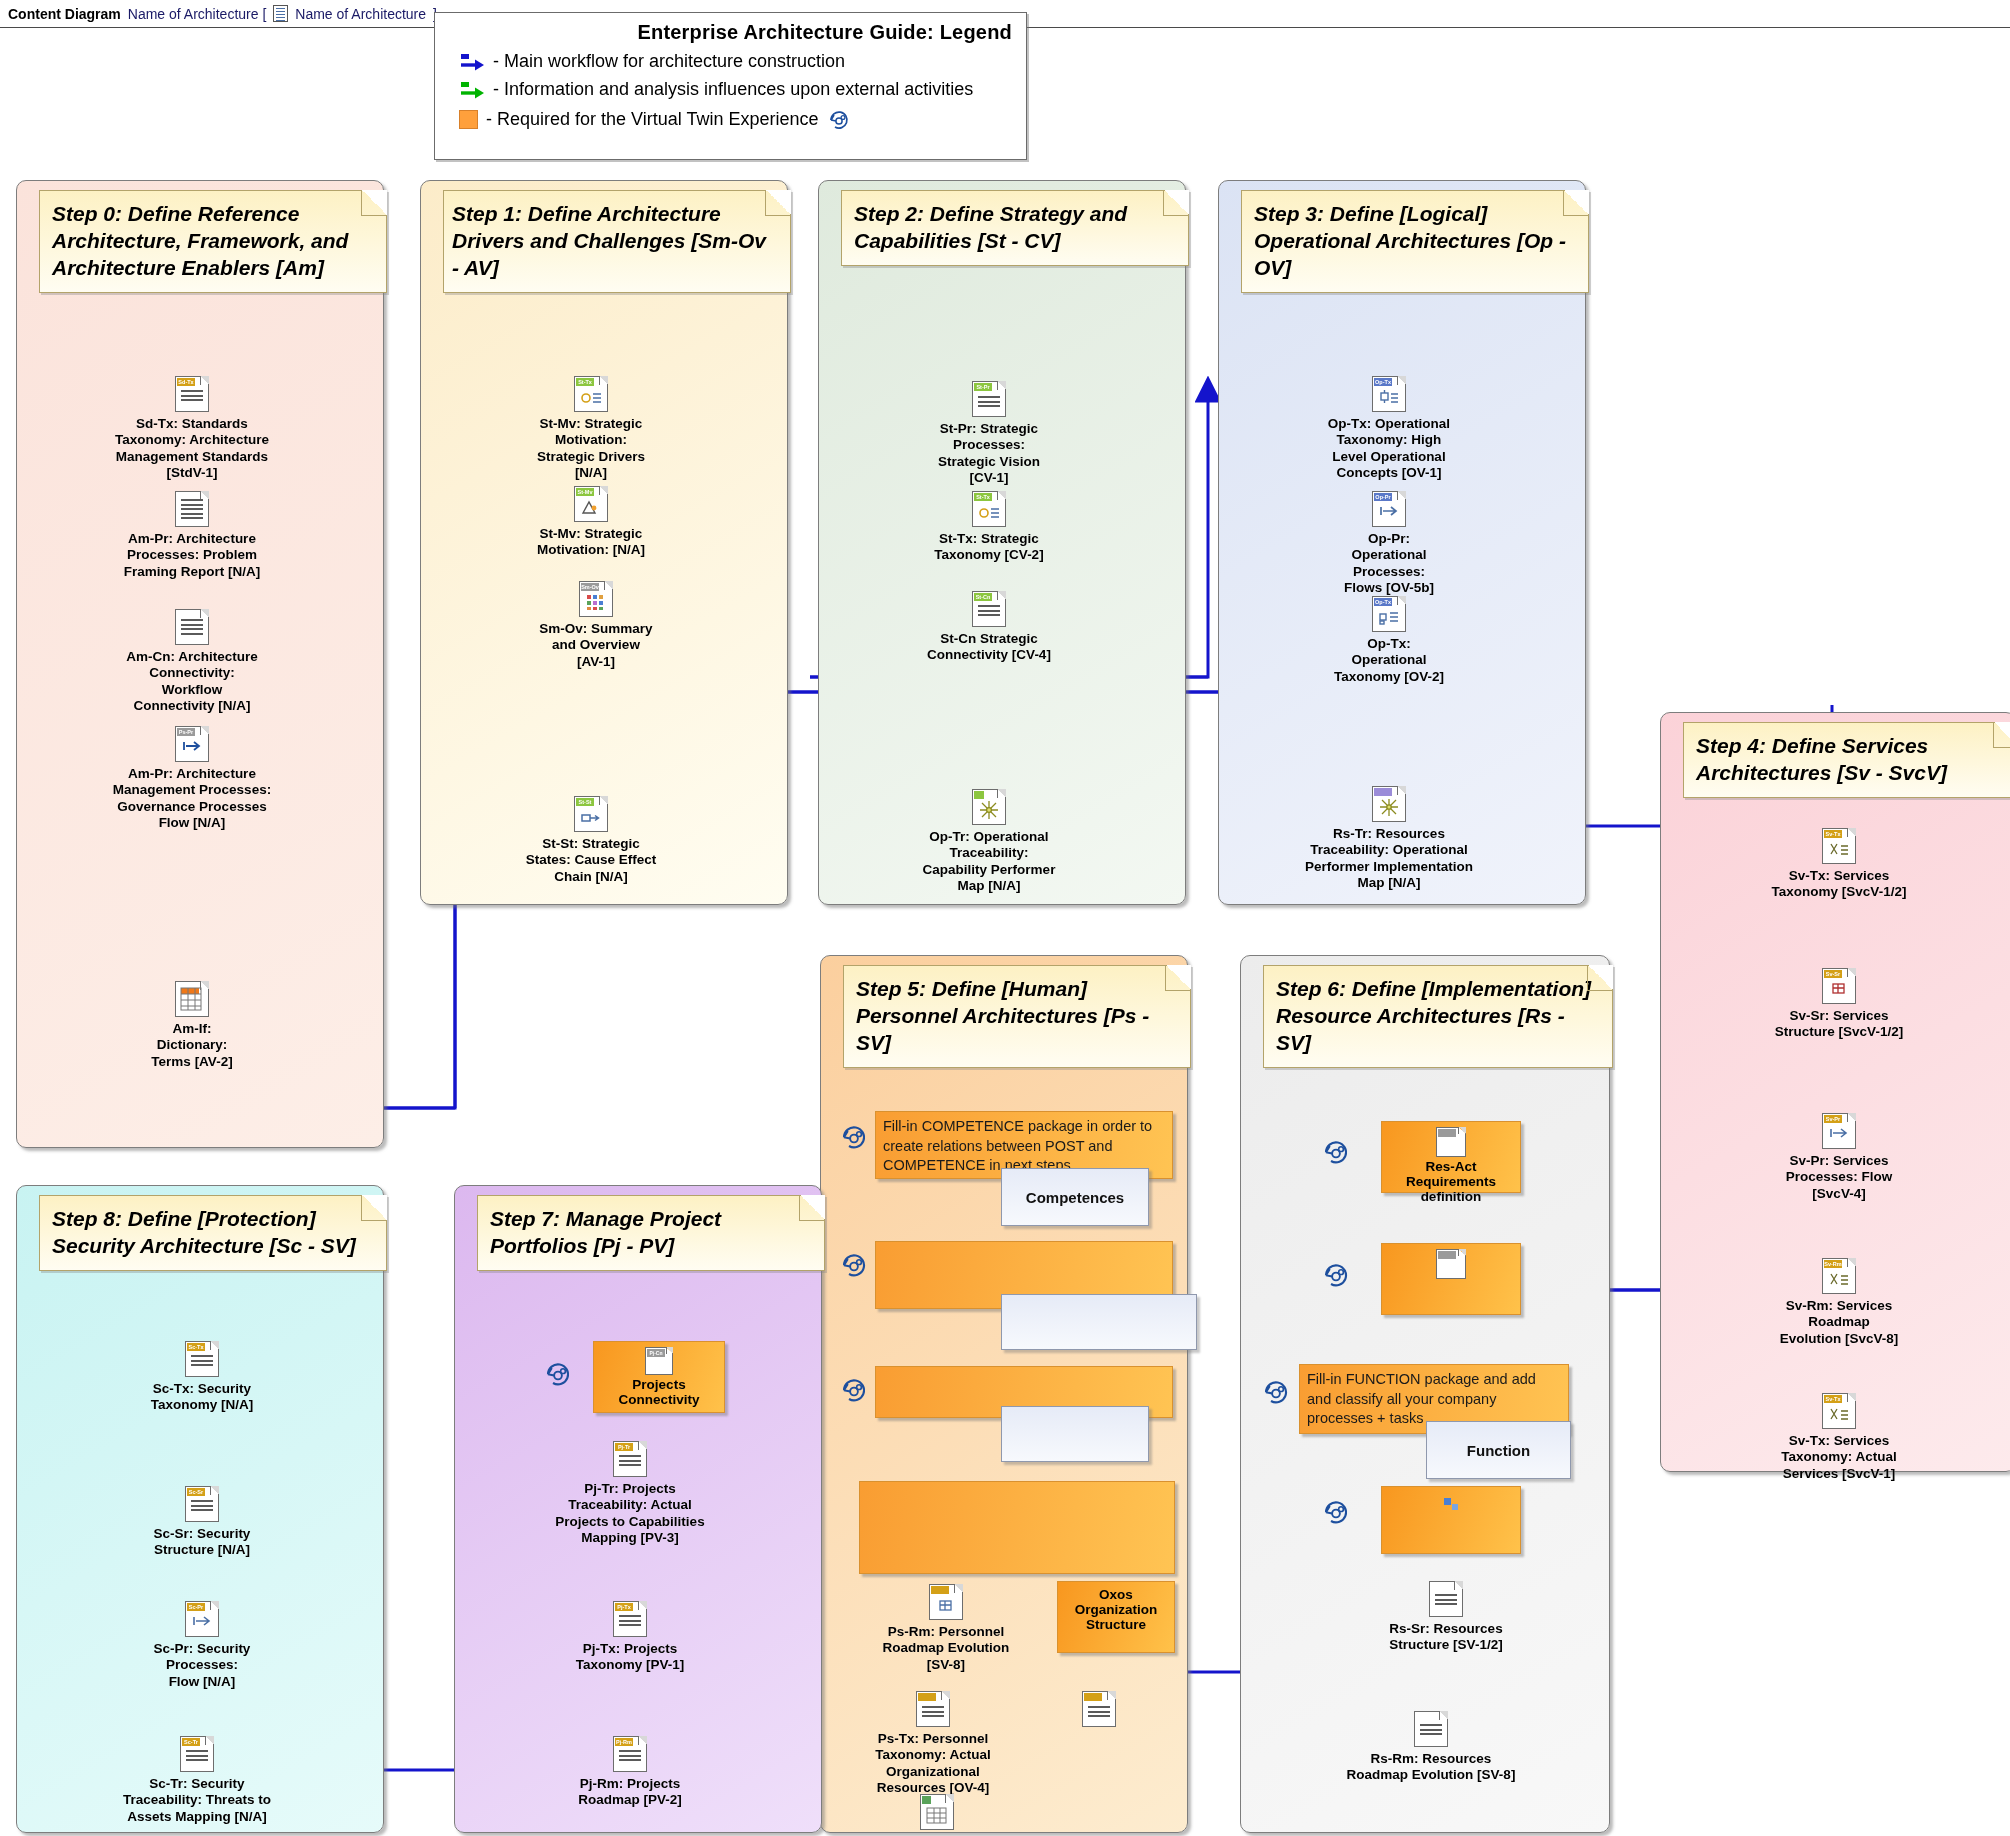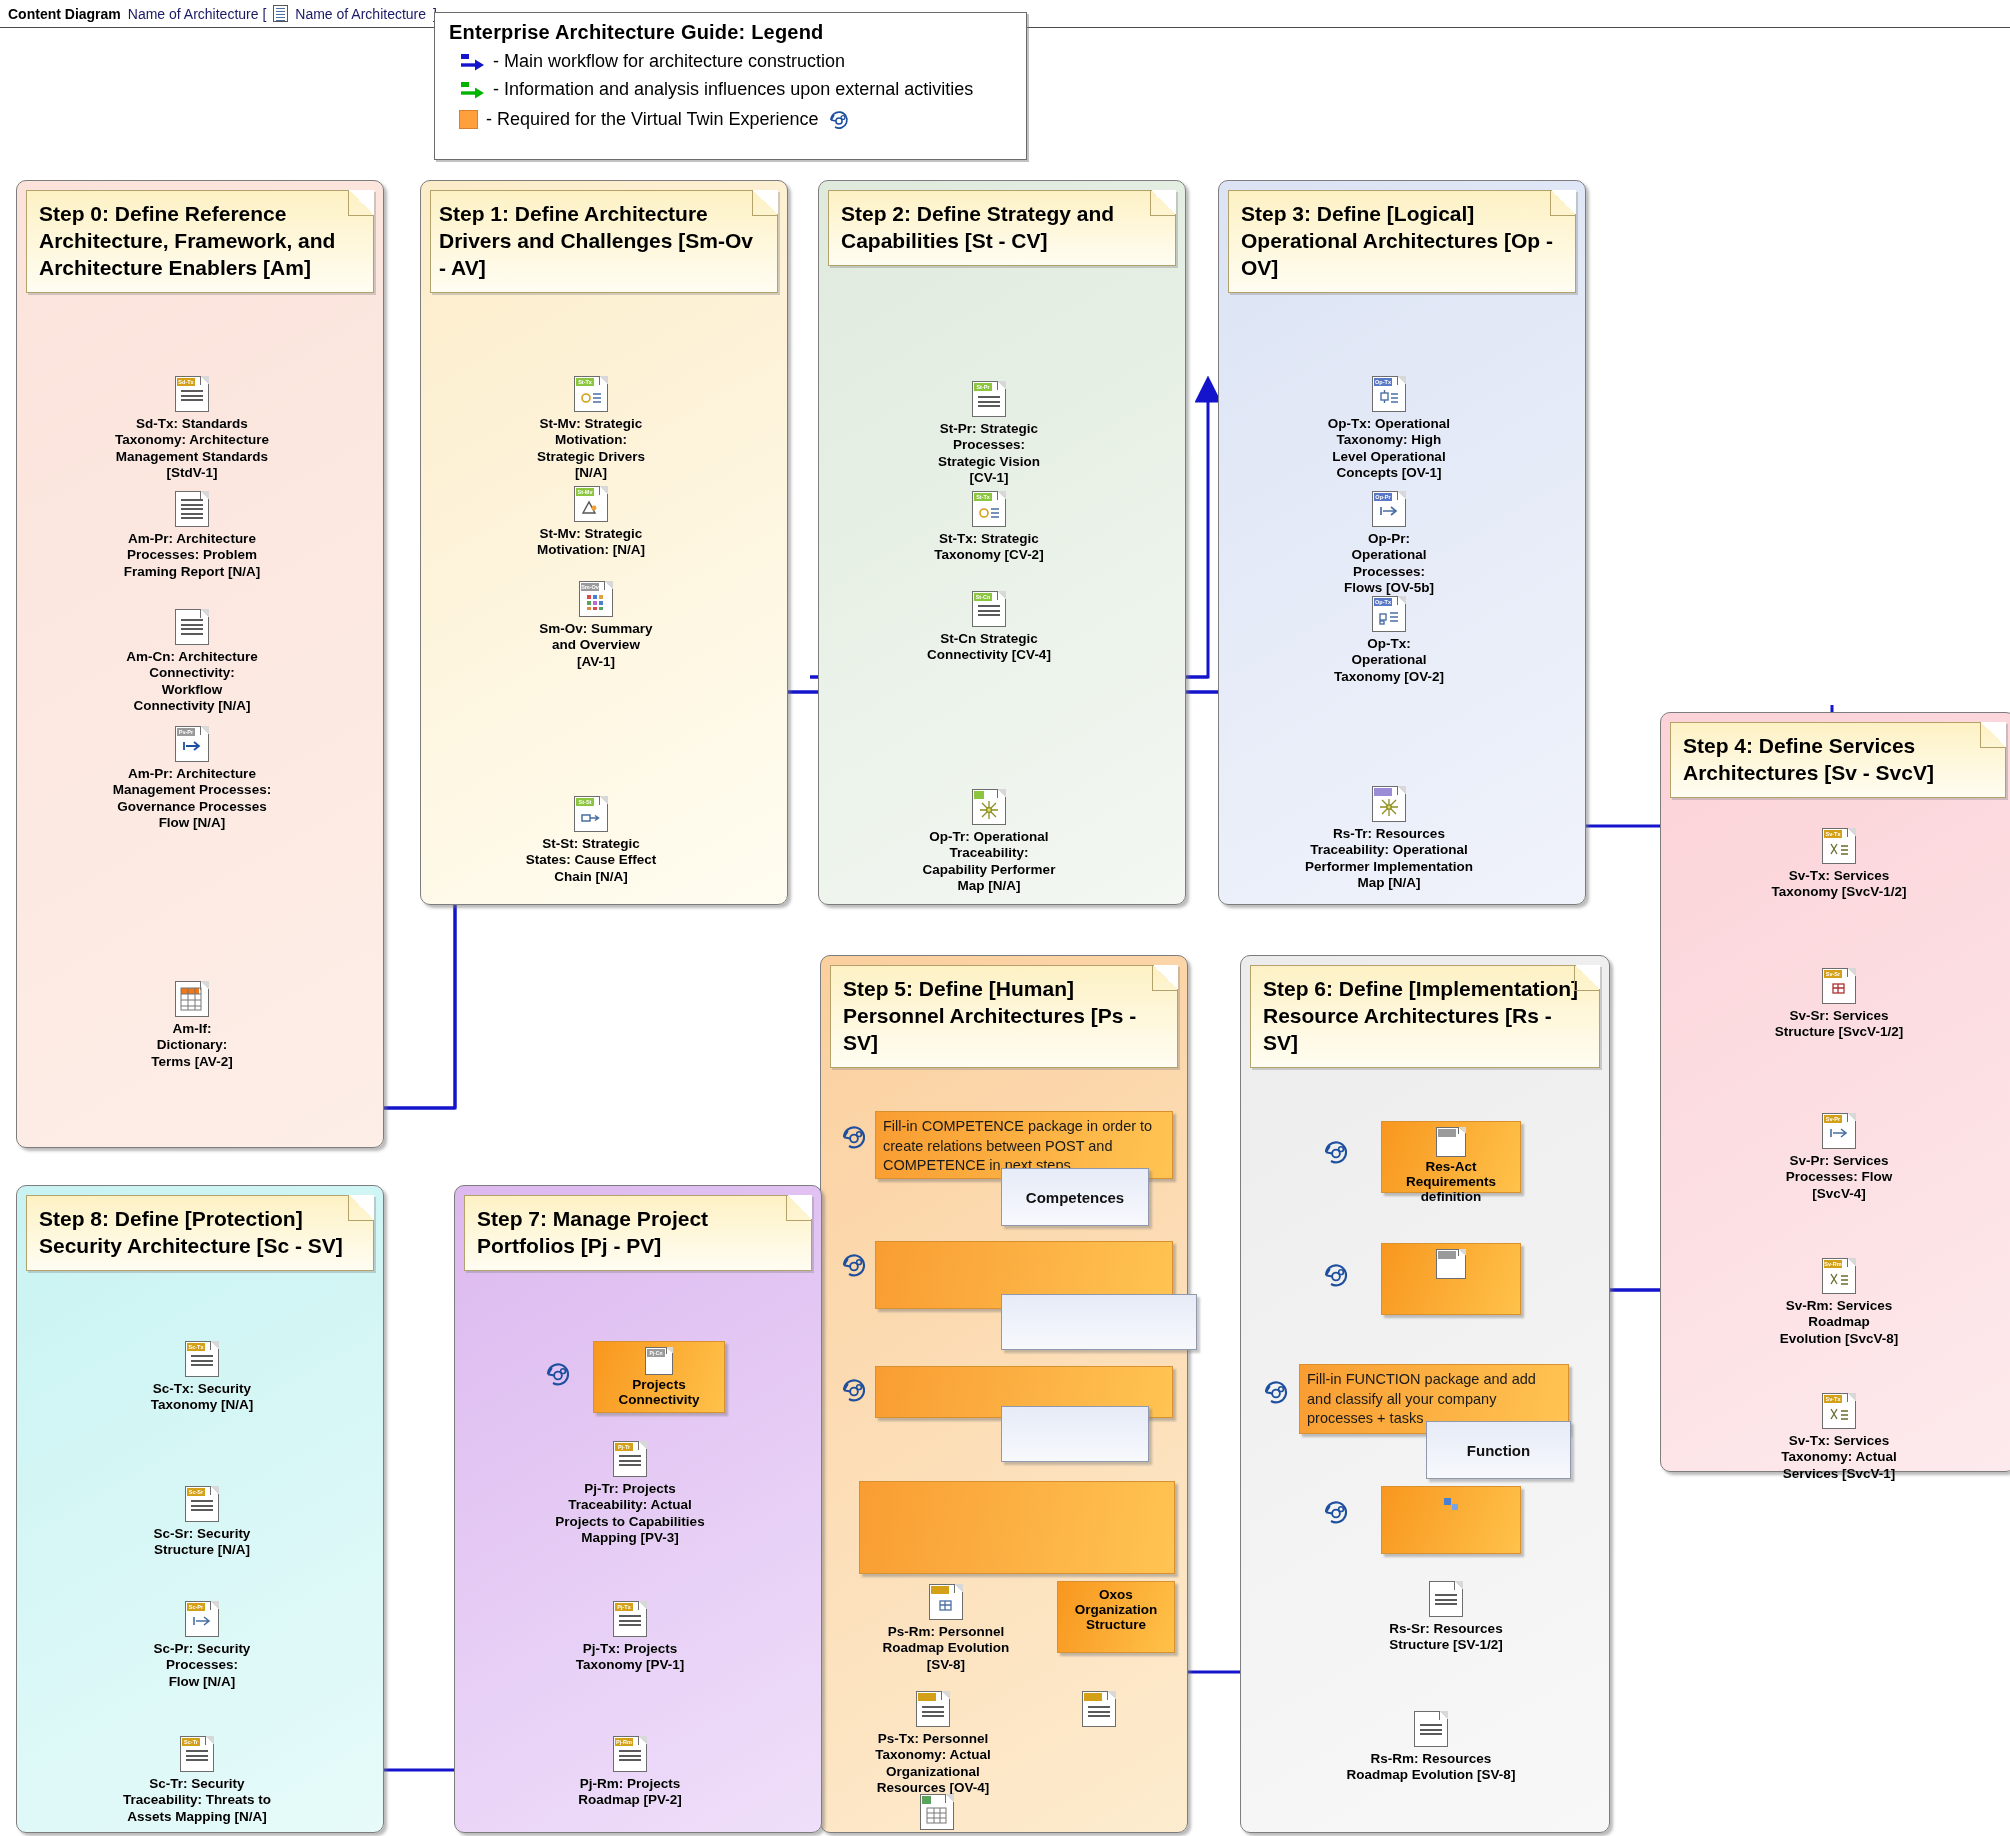--- a/index.html
+++ b/index.html
@@ -33,36 +33,36 @@
   }
   .frame-line { position:absolute; left:0; top:27px; width:2010px; height:1px; background:#4a4a4a; }
 
   
   .legend {
     position: absolute; left: 434px; top: 12px; width: 593px; height: 148px;
     background: #ffffff; border: 1px solid #6b6b6b;
     box-shadow: 2px 2px 0 rgba(120,120,120,.45);
     padding: 8px 14px;
   }
-  .legend h1 { font-size: 20px; text-align: left; letter-spacing:.2px; margin-bottom: 7px; }
+  .legend h1 { font-size: 20px; text-align: right; letter-spacing:.2px; margin-bottom: 7px; }
   .legend-row { display: flex; align-items: center; gap: 8px; margin: 7px 0 7px 10px; font-size: 18px; }
   .legend-row .ltext { white-space: nowrap; }
   .arrow-ico { width: 26px; height: 20px; flex: 0 0 26px; }
   .sq-ico { width: 19px; height: 19px; flex:0 0 19px; background: #ffa03c; border:1px solid #d8802a; }
   .vt-ico { width: 24px; height: 24px; flex:0 0 24px; }
 
   
   .pkg { position: absolute; border: 1px solid #7d7d7d; border-radius: 10px;
          box-shadow: 3px 3px 3px rgba(120,120,120,.5); overflow: visible; }
   .pkg-title {
-    position: absolute; left: 9px; top: 9px;
+    position: absolute; left: 22px; top: 9px;
     background: linear-gradient(#fdf1c4, #fffdf2);
     border: 1px solid #b3a36a; box-shadow: 2px 2px 0 rgba(130,130,130,.35);
     font-size: 21px; font-weight: bold; line-height: 1.28;
-    padding: 10px 12px 10px 12px; color: #000;
+    padding: 10px 12px 10px 12px; color: #000; font-style: italic;
   }
   .pkg-title .dogear {
     position: absolute; right: -1px; top: -1px; width: 26px; height: 26px;
     background: linear-gradient(225deg, #ffffff 50%, transparent 50%);
     border-left: 1px solid #b3a36a; border-bottom: 1px solid #b3a36a;
   }
 
   
   .fill-s0 { background: linear-gradient(150deg,#fbe3db,#fdeee7); }
   .fill-s1 { background: linear-gradient(150deg,#fcecc9,#fffdf1); }

